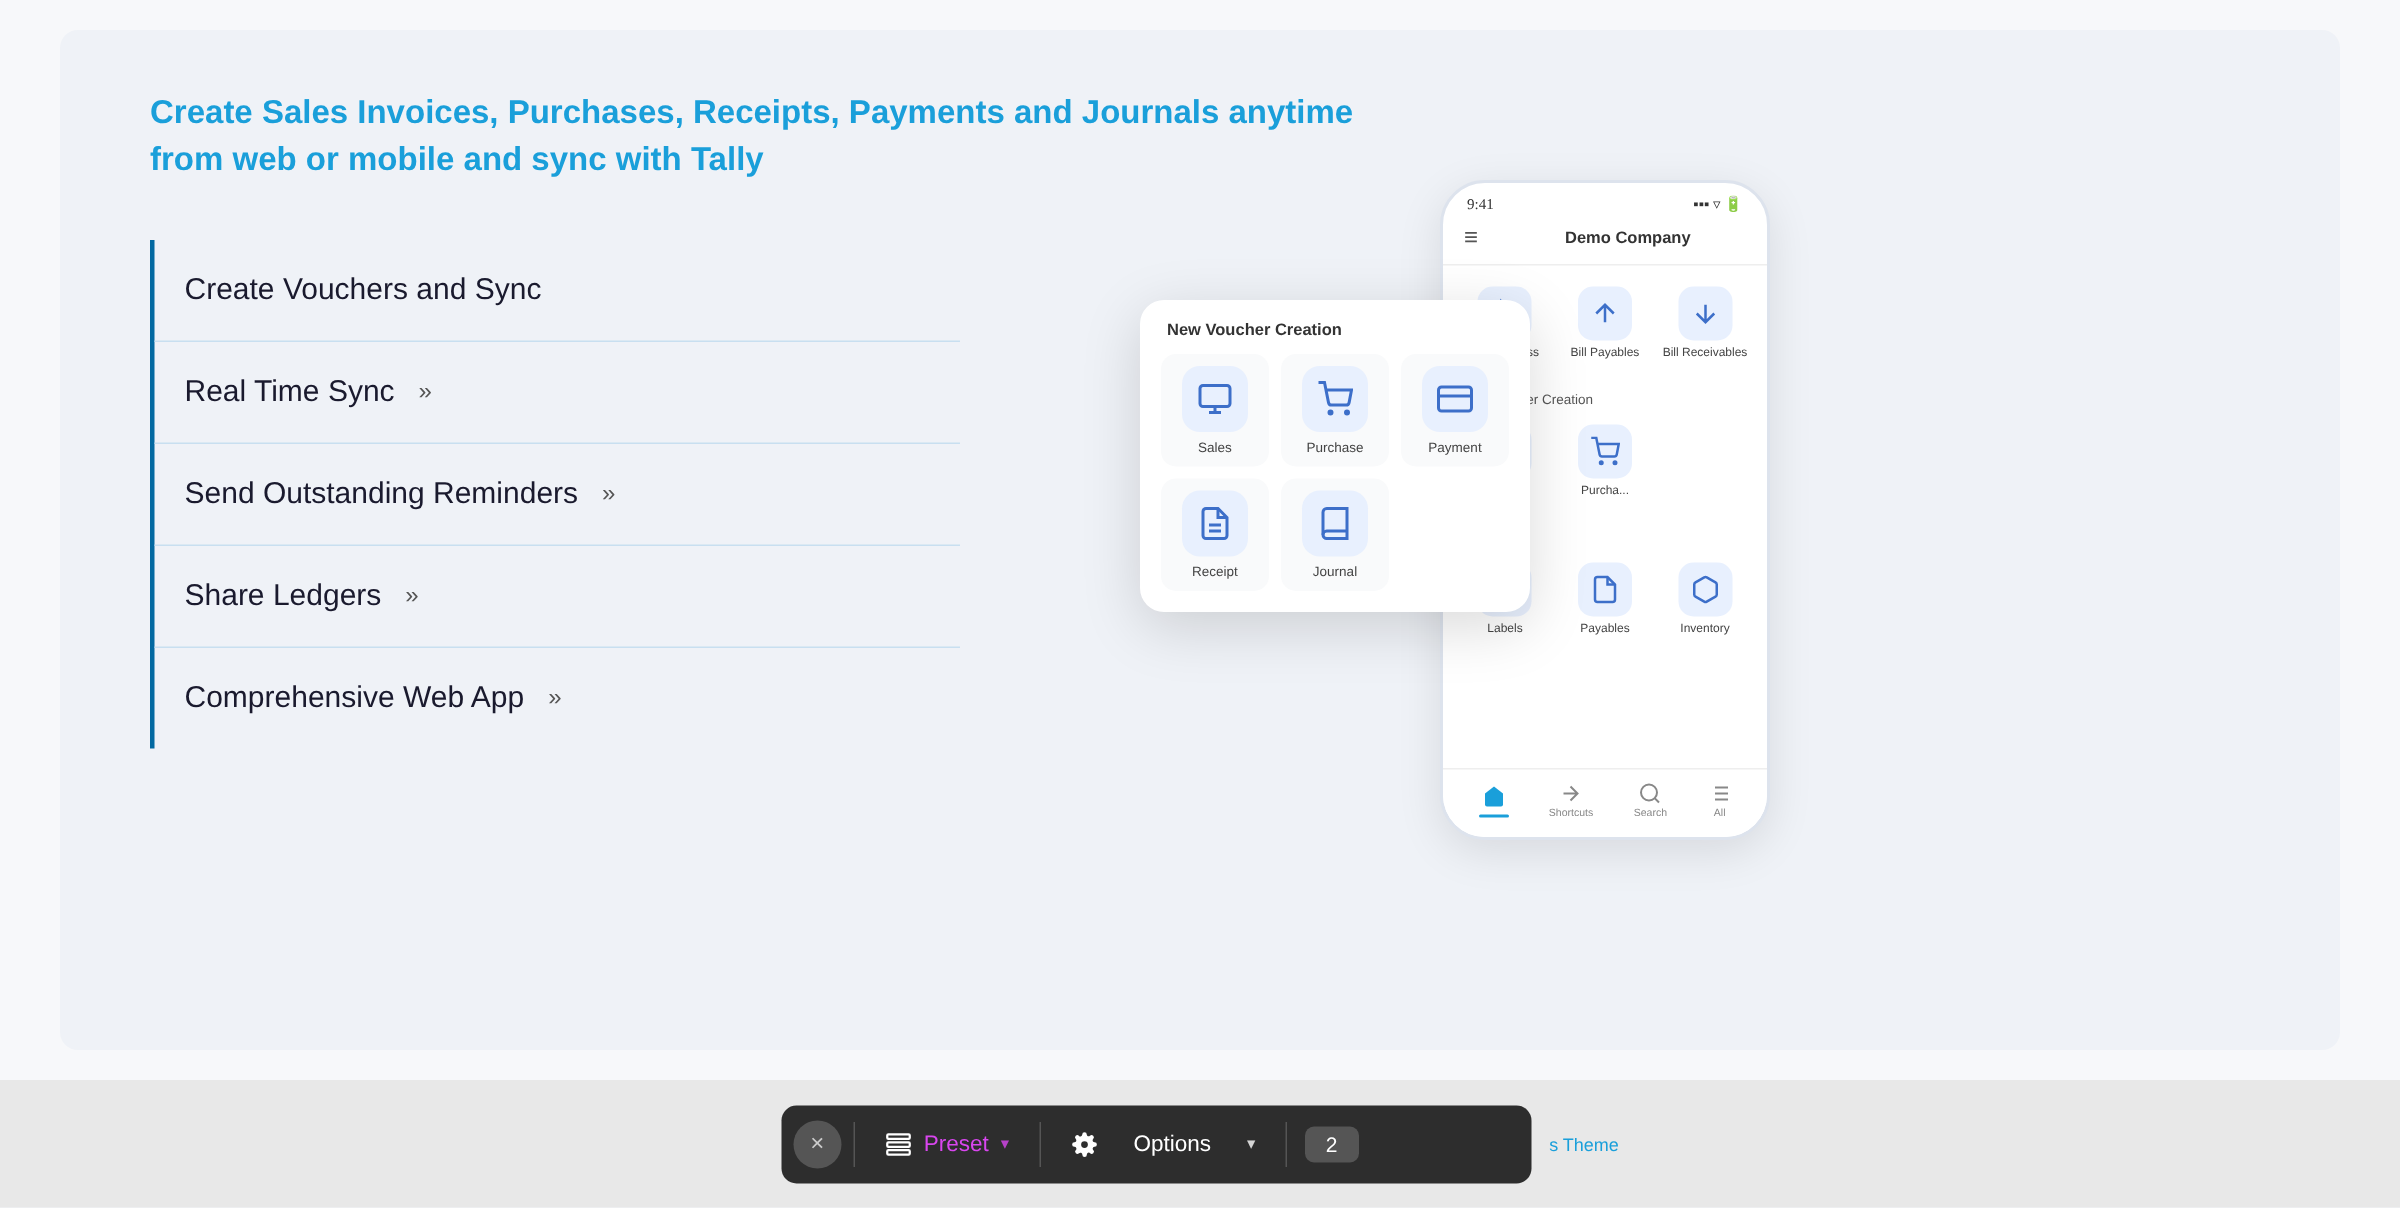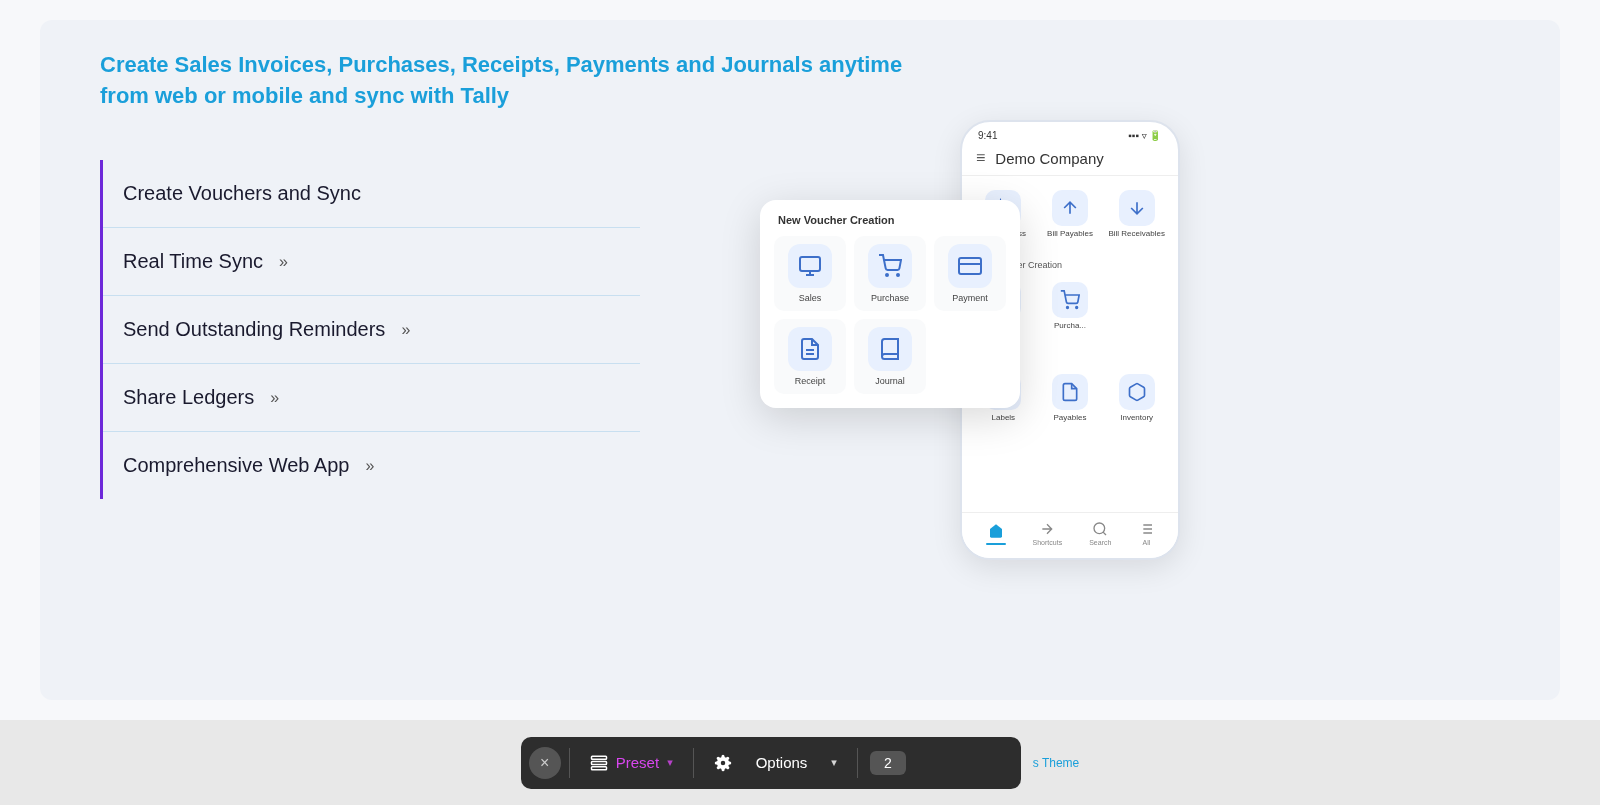--- a/index.html
+++ b/index.html
@@ -42,28 +42,28 @@
     }
 
     .headline {
       color: #1a9fda;
       font-size: 22px;
       font-weight: 600;
       line-height: 1.4;
       margin-bottom: 30px;
       max-width: 820px;
       position: absolute;
-      top: 30px;
+      top: 40px;
       left: 60px;
       right: 60px;
     }
 
     .feature-list {
       margin-top: 60px;
-      border-left: 3px solid #6d28d9;
+      border-left: 3px solid #0369a1;
       display: flex;
       flex-direction: column;
     }
 
     .feature-item {
       padding: 22px 20px 22px 20px;
       border-bottom: 1px solid #c8dff0;
       display: flex;
       align-items: center;
       gap: 10px;
@@ -108,39 +108,41 @@
       z-index: 1;
     }
 
     .phone-status-bar {
       display: flex;
       justify-content: space-between;
       align-items: center;
       padding: 8px 16px 4px 16px;
       font-size: 10px;
       color: #333;
+      font-family: Liberation Serif, serif;
     }
 
     .phone-header {
       display: flex;
       align-items: center;
       padding: 4px 14px 8px 14px;
       border-bottom: 1px solid #eee;
     }
 
     .phone-header-menu {
       font-size: 16px;
       color: #555;
       margin-right: 10px;
     }
 
     .phone-header-title {
-      font-size: 15px;
-      font-weight: 400;
+      font-size: 11px;
+      font-weight: 700;
       color: #333;
+      margin-left: 48px;
     }
 
     .phone-section {
       padding: 8px 10px 4px 10px;
     }
 
     .phone-section-title {
       font-size: 9px;
       color: #555;
       margin-bottom: 6px;

